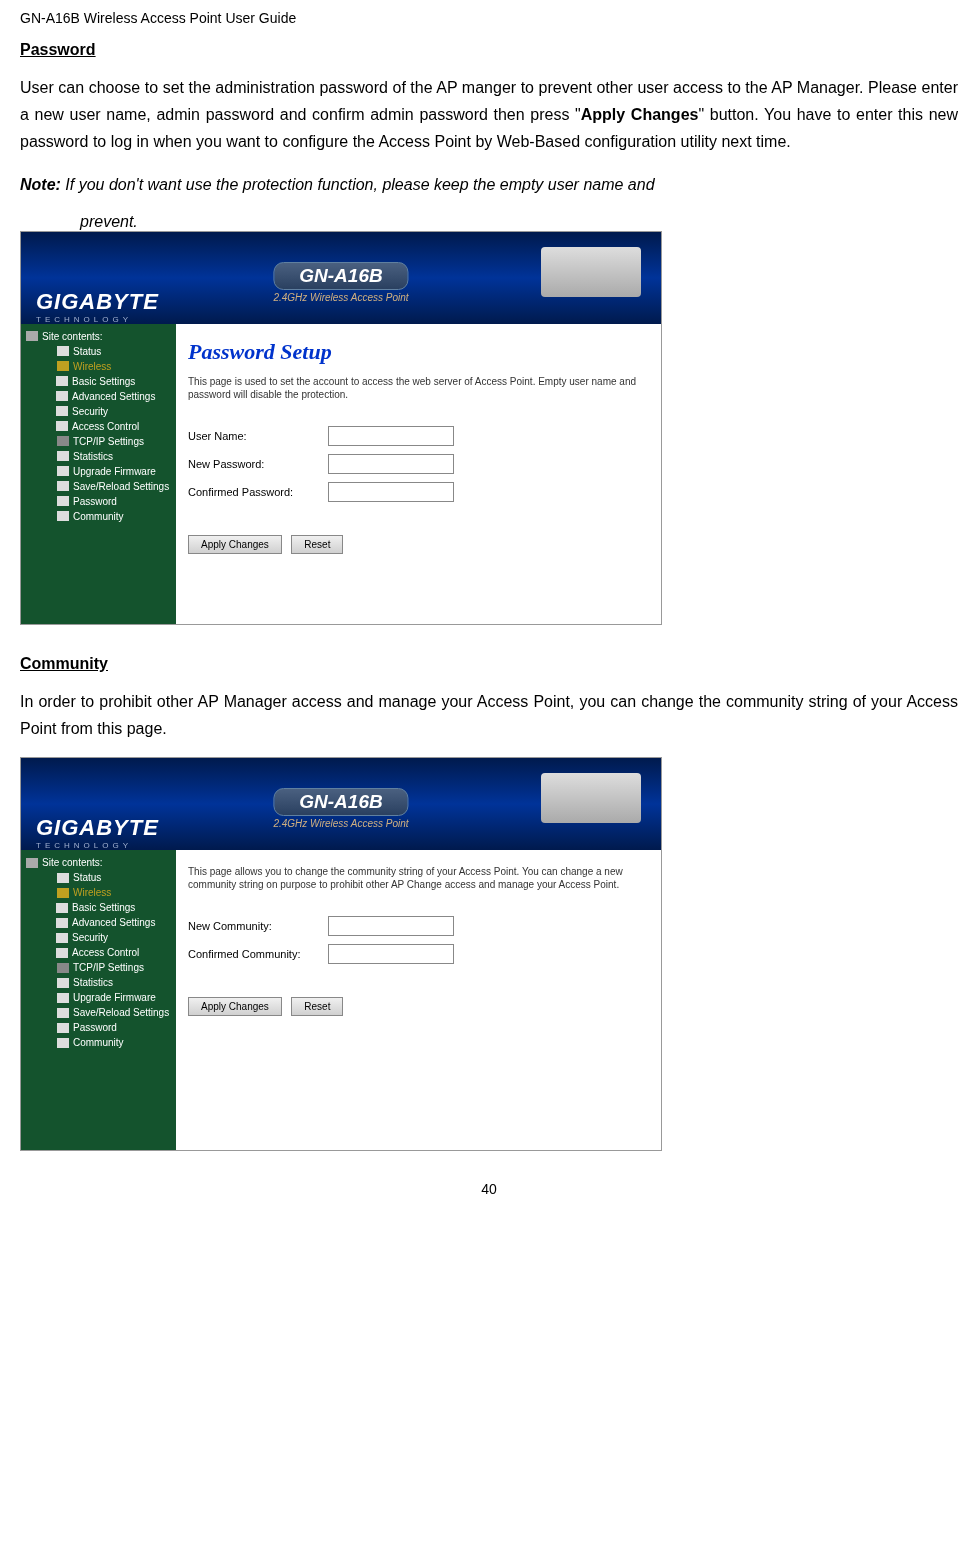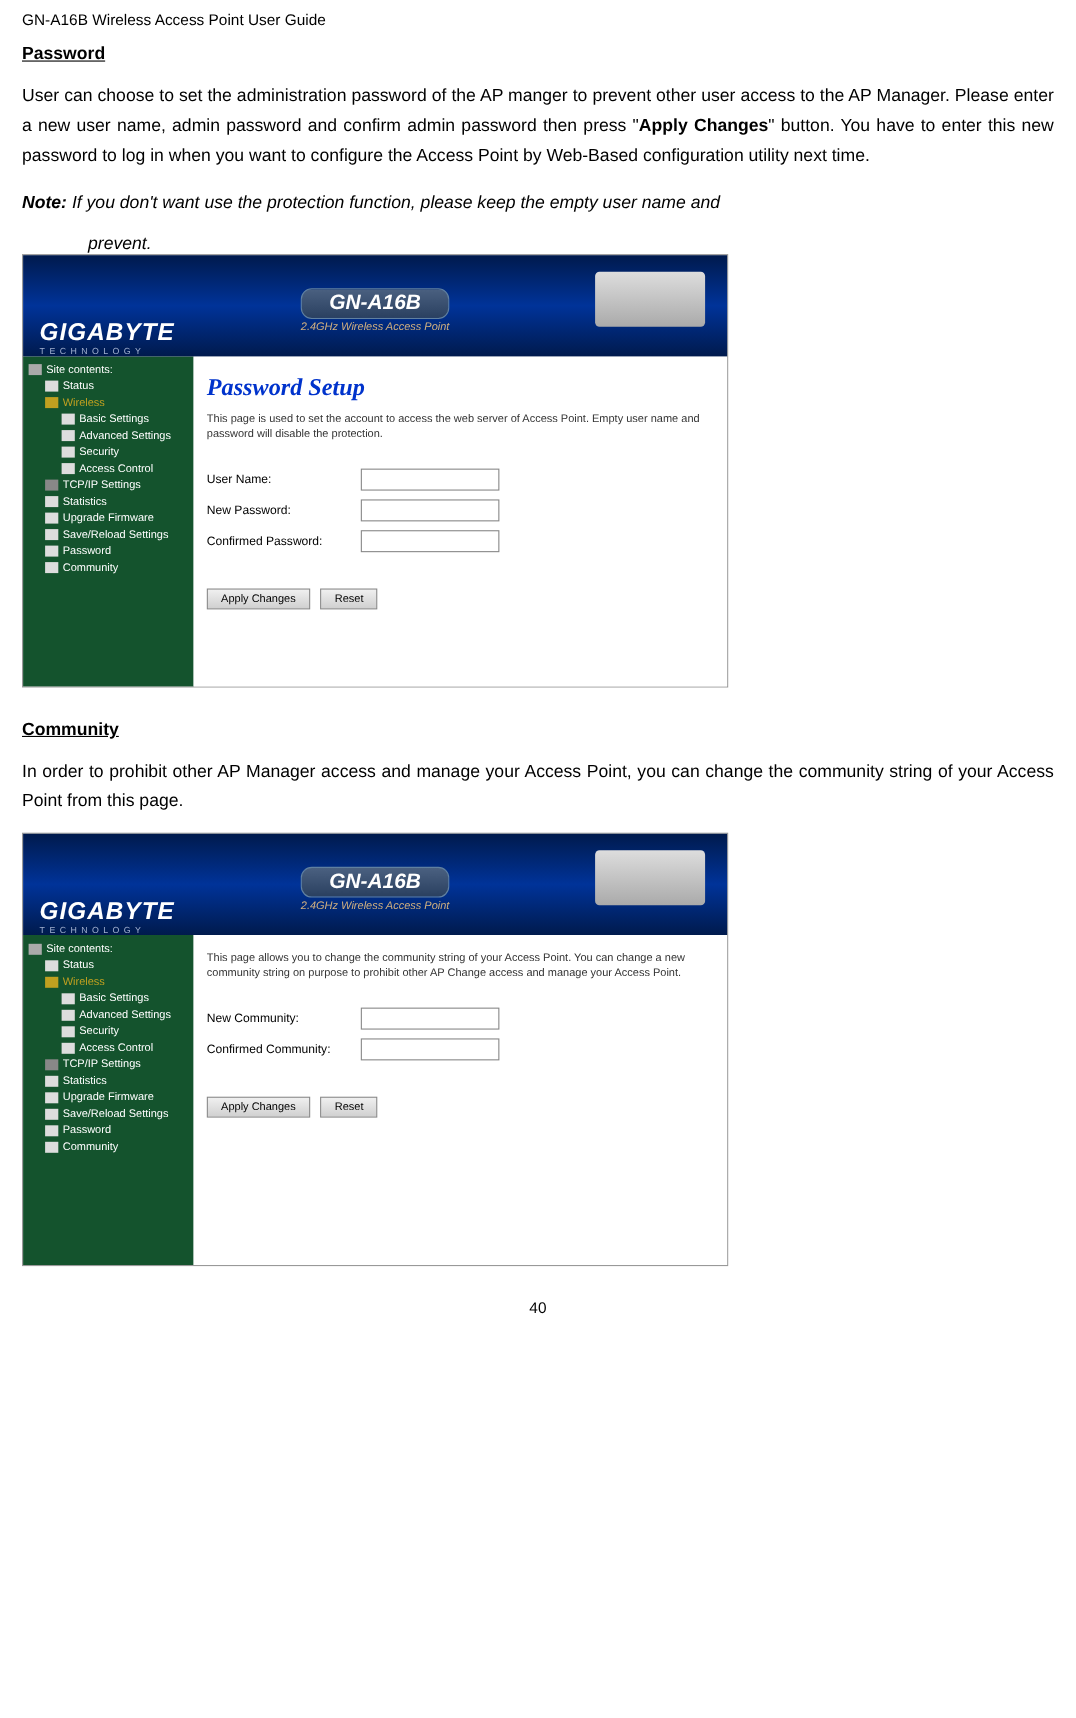--- a/index.html
+++ b/index.html
@@ -116,21 +116,21 @@
       font-size: 10px;
       padding: 5px 0;
     }
     .sidebar-item {
       display: flex;
       align-items: center;
       padding: 2px 5px;
       cursor: pointer;
     }
     .sidebar-item.indent {
-      padding-left: 20px;
+      padding-left: 36px;
     }
     .sidebar-icon {
       width: 12px;
       height: 10px;
       margin-right: 4px;
       flex-shrink: 0;
     }
     .icon-root {
       background: #aaa;
     }

